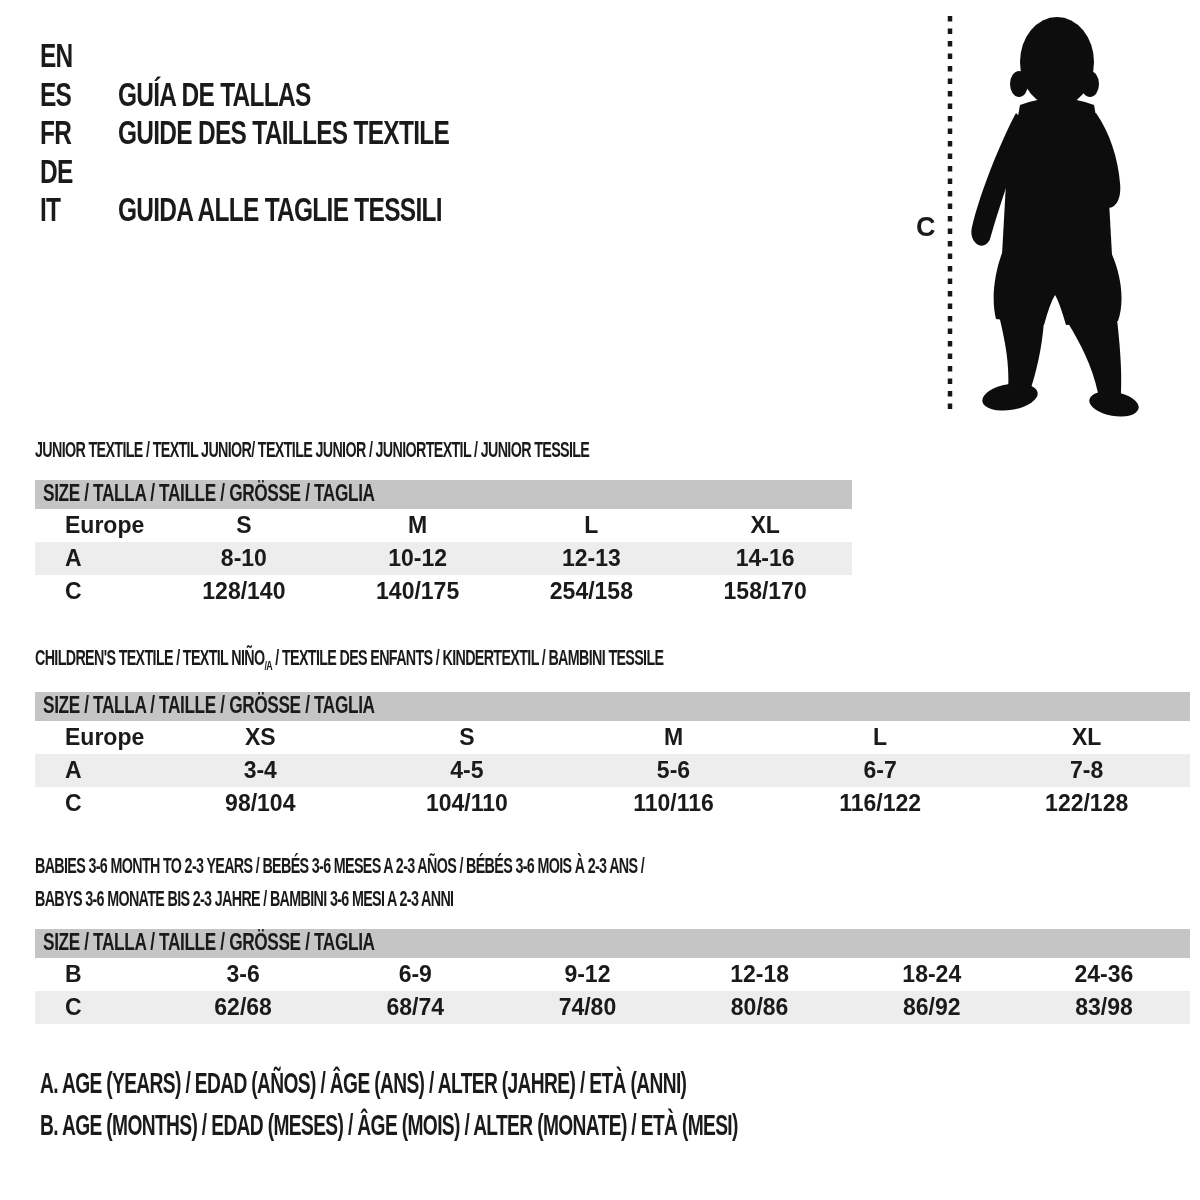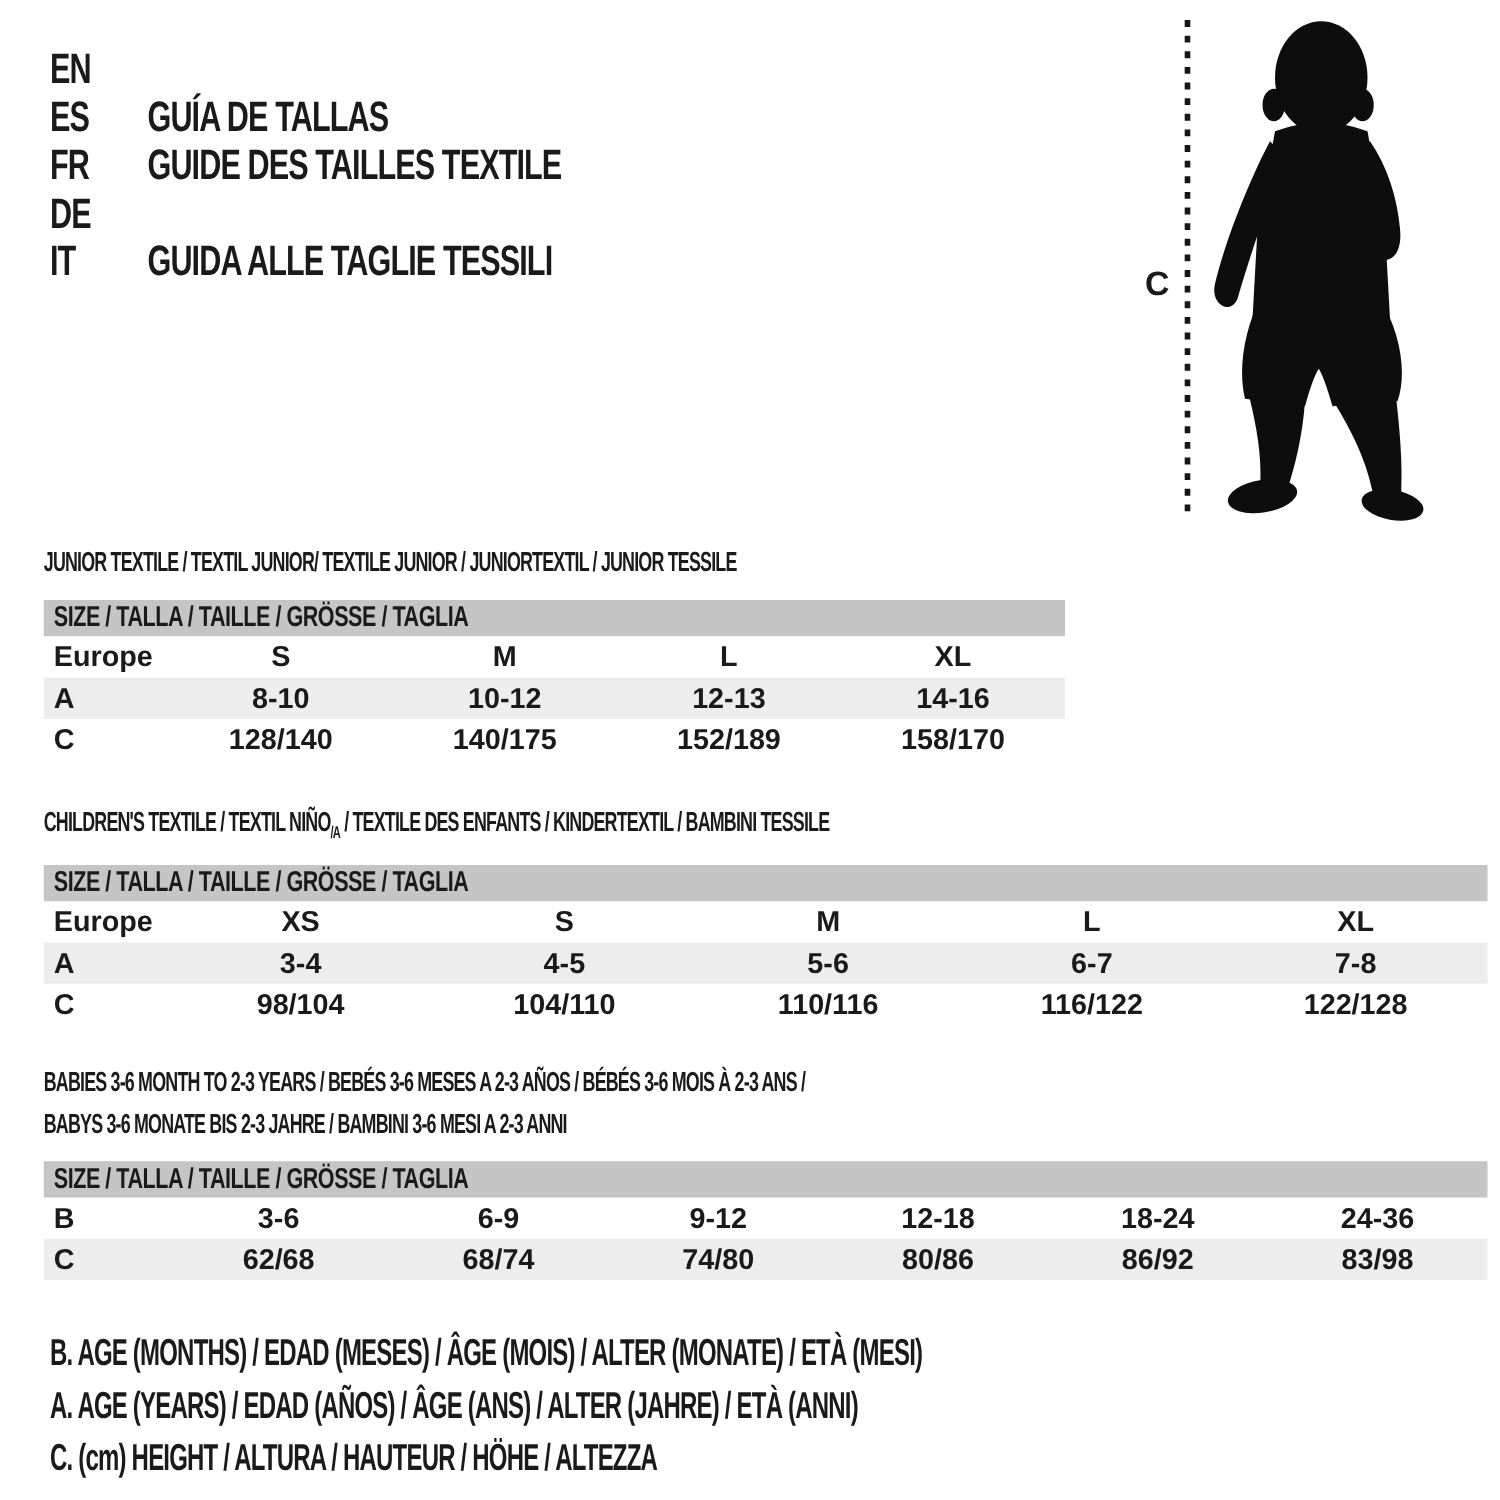--- a/index.html
+++ b/index.html
@@ -20,21 +20,21 @@
   
   .section{position:absolute;left:35px;}
   .section-title{font-size:22px;line-height:33px;white-space:nowrap;}
   .cond-65{display:inline-block;transform:scaleX(.65);transform-origin:left center;letter-spacing:-1px;}
   .title-sub{font-size:0.62em;position:relative;top:5px;}
   .size-table{width:100%;}
   .size-bar{height:29px;background:#c5c5c5;display:flex;align-items:flex-start;padding-left:8px;box-sizing:border-box;font-size:23px;white-space:nowrap;}
   .cond-75{display:inline-block;transform:scaleX(.75);transform-origin:left center;letter-spacing:-0.5px;}
   .trow{display:flex;height:33px;align-items:center;font-size:23px;}
   .trow.alt{background:#ededed;}
-  .tlabel{width:100px;padding-left:8px;box-sizing:border-box;}
+  .tlabel{width:100px;padding-left:8px;box-sizing:border-box;margin-left:22px;}
   .tcell{flex:1;text-align:center;}
   #junior-section{top:433px;width:817px;}
   #junior-section .size-table{margin-top:14px;}
   #children-section{top:641px;width:1155px;}
   #children-section .size-table{margin-top:15px;}
   #babies-section{top:849px;width:1155px;}
   #babies-section .size-table{margin-top:14px;}
   
   .legend{position:absolute;left:40px;top:1062px;}
   .legend-line{font-size:30px;line-height:42px;white-space:nowrap;}
@@ -112,21 +112,21 @@
         <div class="tlabel">A</div>
         <div class="tcell">8-10</div>
         <div class="tcell">10-12</div>
         <div class="tcell">12-13</div>
         <div class="tcell">14-16</div>
       </div>
       <div class="trow">
         <div class="tlabel">C</div>
         <div class="tcell">128/140</div>
         <div class="tcell">140/175</div>
-        <div class="tcell">152/189</div>
+        <div class="tcell">254/158</div>
         <div class="tcell">158/170</div>
       </div>
     </div>
   </div>
 
   <div class="section" id="children-section">
     <div class="section-title"><span class="cond-65"><span>CHILDREN'S TEXTILE / TEXTIL NIÑO</span><span class="title-sub">/A</span><span> / TEXTILE DES ENFANTS / KINDERTEXTIL / BAMBINI TESSILE</span></span></div>
     <div class="size-table">
       <div class="size-bar">
           <span class="cond-75">SIZE / TALLA / TAILLE / GRÖSSE / TAGLIA</span>
@@ -180,18 +180,17 @@
         <div class="tcell">68/74</div>
         <div class="tcell">74/80</div>
         <div class="tcell">80/86</div>
         <div class="tcell">86/92</div>
         <div class="tcell">83/98</div>
       </div>
     </div>
   </div>
 
   <div class="legend">
+    <div class="legend-line"><span class="cond-64">A. AGE (YEARS) / EDAD (AÑOS) / ÂGE (ANS) / ALTER (JAHRE) / ETÀ (ANNI)</span></div>
     <div class="legend-line"><span class="cond-64">B. AGE (MONTHS) / EDAD (MESES) / ÂGE (MOIS) / ALTER (MONATE) / ETÀ (MESI)</span></div>
-    <div class="legend-line"><span class="cond-64">A. AGE (YEARS) / EDAD (AÑOS) / ÂGE (ANS) / ALTER (JAHRE) / ETÀ (ANNI)</span></div>
-    <div class="legend-line"><span class="cond-64">C. (cm) HEIGHT / ALTURA / HAUTEUR / HÖHE / ALTEZZA</span></div>
   </div>
 
 </div>
 
 </body></html>

